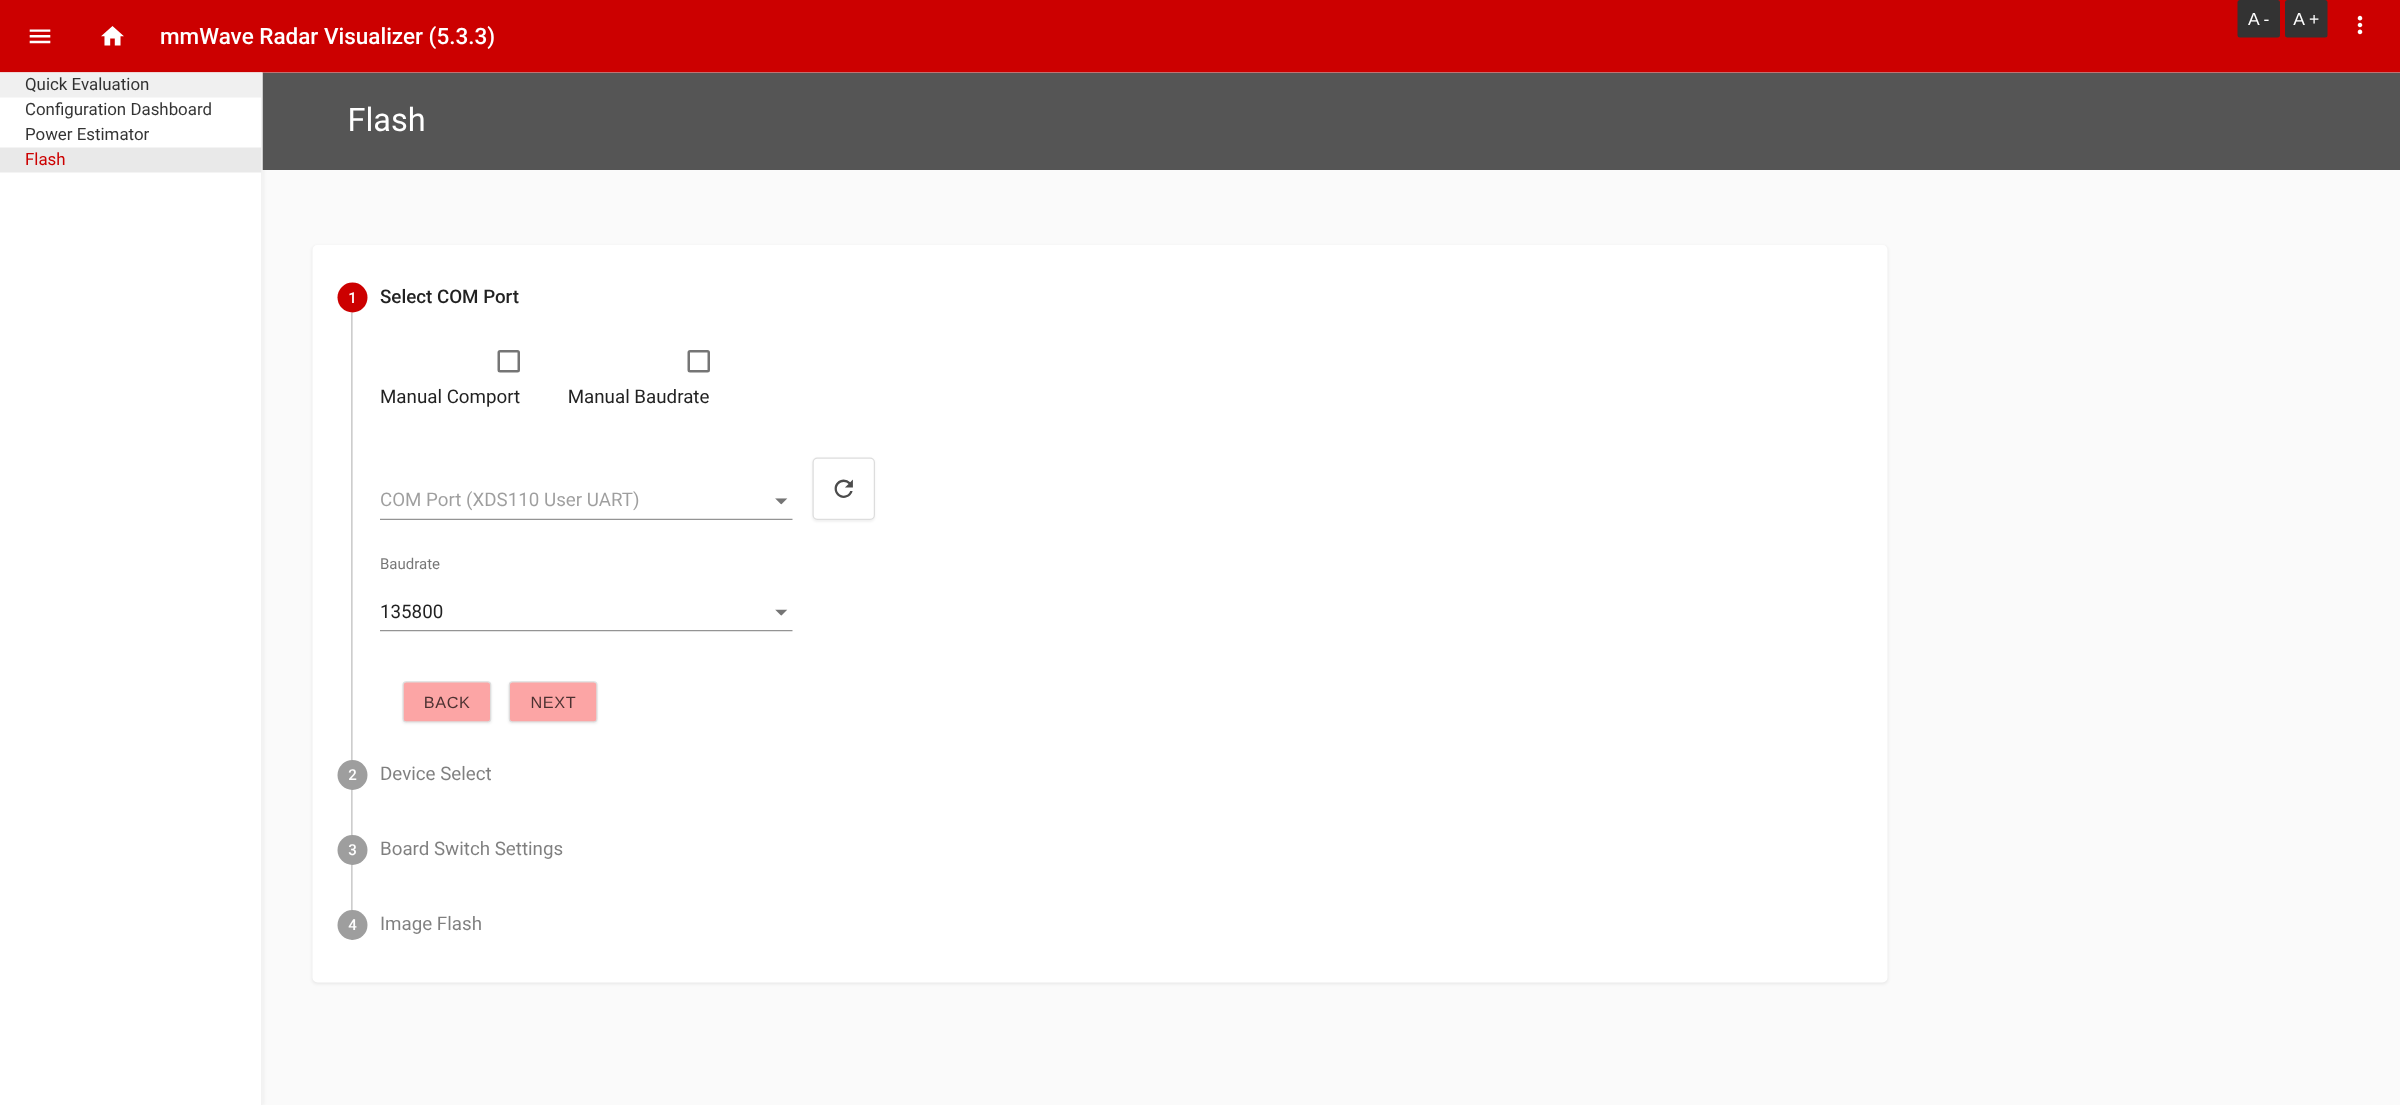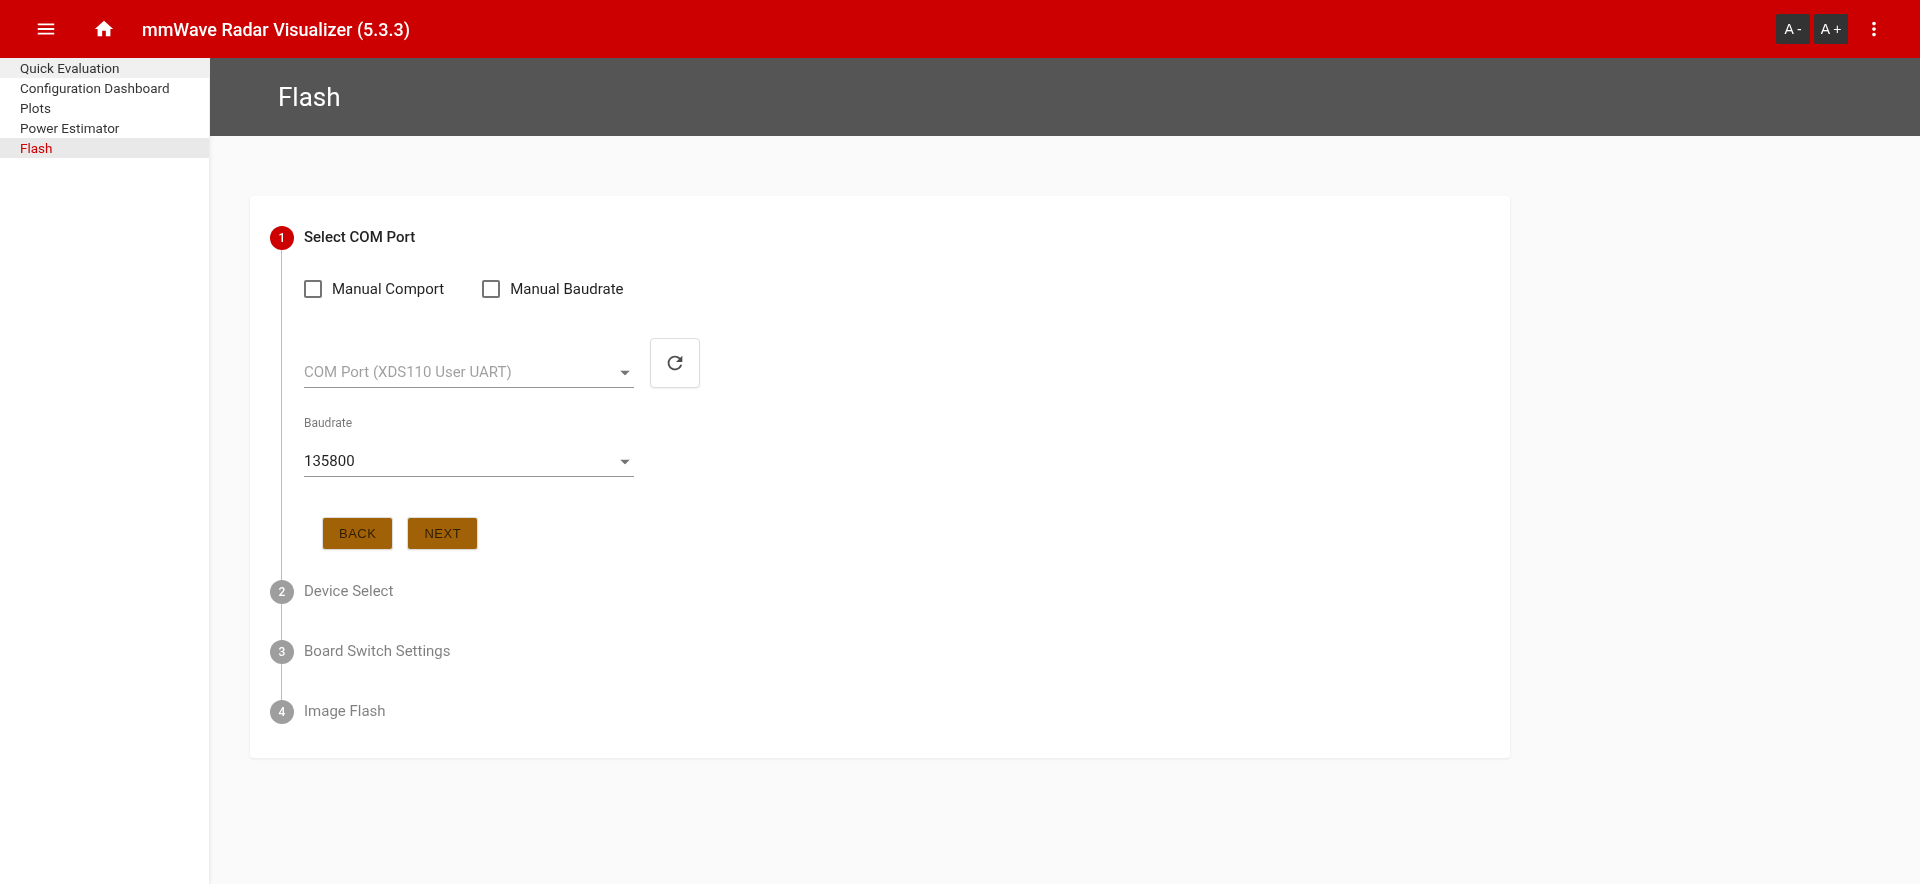--- a/index.html
+++ b/index.html
@@ -1,18 +1,18 @@
 <!DOCTYPE html>
 <html><head>
 <meta charset="utf-8">
 <style>
   * { margin: 0; padding: 0; box-sizing: border-box; }
   body { font-family: Roboto, "Helvetica Neue", Arial, sans-serif; background: #fafafa; color: rgba(0,0,0,0.87); font-size: 14px; }
   
-  .topbar { background: #cc0000; color: #fff; height: 58px; display: flex; align-items: center; padding: 0 26px; }
+  .topbar { background: #cc0000; color: #fff; height: 58px; display: flex; padding: 0 12px; }
   .topbar-left { display:flex; align-items:center; gap: 18px; }
   .icon-btn { width: 40px; height:40px; display:flex; align-items:center; justify-content:center; cursor:pointer; border-radius:50%; }
   .app-title { font-size: 18px; font-weight:500; }
   .topbar-spacer { flex:1; }
   .font-btn { background:#333; color:#fff; border:none; width:34px; height:30px; font-size:14px; font-weight:500; cursor:pointer; margin-left:4px; border-radius:2px; }
   
   .layout { display:flex; height: calc(100vh - 58px); }
   .sidebar { width: 210px; background:#fff; border-right:1px solid #eee; box-shadow: 1px 0 3px rgba(0,0,0,0.05); }
   .sidebar-item { padding: 2px 20px; font-size:13.5px; color: rgba(0,0,0,0.8); cursor:pointer; }
   .sidebar-item.active { background:#f0f0f0; }
@@ -27,35 +27,35 @@
   .step-badge { width:24px; height:24px; border-radius:50%; background:#9e9e9e; color:#fff; display:flex; align-items:center; justify-content:center; font-size:12px; font-weight:500; flex-shrink:0; z-index:1; }
   .step-badge.active { background:#cc0000; }
   .step-label { margin-left: 10px; font-size:15px; color: rgba(0,0,0,0.5); padding-top:2px; font-weight:400;}
   .step-label.active { color: rgba(0,0,0,0.87); font-weight:500; }
   .step-connector { position:absolute; left:11px; top:24px; bottom:-24px; width:1px; background:#bdbdbd; }
   .step-content-wrap { position:relative; padding-bottom: 30px; }
   .step-content-wrap.inactive { padding-bottom: 36px; }
   .step-body { margin-left: 34px; margin-top: 30px; padding-left: 0; }
   
   .checkbox-row { display:flex; gap: 38px; margin-bottom: 40px; }
-  .checkbox-item { display:flex; align-items:flex-end; gap:10px; cursor:pointer; }
+  .checkbox-item { display:flex; align-items:flex-end; gap:10px; cursor:pointer;flex-direction:column; }
   .checkbox-box { width:18px; height:18px; border:2px solid rgba(0,0,0,0.54); border-radius:2px; }
   .checkbox-label { font-size:15px; color: rgba(0,0,0,0.87); }
   
   .field-row { display:flex; align-items:flex-end; gap:16px; margin-bottom: 28px; }
   .select-field { width: 330px; }
   .select-label { font-size:12px; color: rgba(0,0,0,0.54); margin-bottom:16px; display:block; }
   .select-input { width:100%; border:none; border-bottom:1px solid rgba(0,0,0,0.42); padding: 6px 24px 6px 0; font-size:15px; background:transparent; color: rgba(0,0,0,0.38); position:relative; cursor:pointer; }
   .select-input.has-value { color: rgba(0,0,0,0.87); }
   .select-wrap { position:relative; }
   .select-caret { position:absolute; right:4px; top:50%; transform:translateY(-50%); pointer-events:none; }
   .refresh-btn { width:50px; height:50px; border:1px solid #ddd; background:#fff; border-radius:4px; display:flex; align-items:center; justify-content:center; cursor:pointer; box-shadow:0 1px 2px rgba(0,0,0,0.06); }
   
   .btn-row { display:flex; gap:14px; margin-top: 40px; margin-left: 18px;}
-  .btn { border:1px solid #ddd; background:#a16207; padding: 8px 16px; font-size:13px; font-weight:500; letter-spacing:0.5px; color: rgba(0,0,0,0.7); cursor:pointer; border-radius:3px; box-shadow:0 1px 2px rgba(0,0,0,0.06); }
+  .btn { border:1px solid #ddd; background:#fca5a5; padding: 8px 16px; font-size:13px; font-weight:500; letter-spacing:0.5px; color: rgba(0,0,0,0.7); cursor:pointer; border-radius:3px; box-shadow:0 1px 2px rgba(0,0,0,0.06); }
   
   svg { display:block; }
 </style>
 </head>
 <body>
 
 <div class="topbar">
   <div class="topbar-left">
     <div class="icon-btn">
       <svg width="22" height="22" viewBox="0 0 24 24" fill="#fff">
@@ -76,21 +76,20 @@
     <svg width="22" height="22" viewBox="0 0 24 24" fill="#fff">
         <path d="M12 8c1.1 0 2-.9 2-2s-.9-2-2-2-2 .9-2 2 .9 2 2 2zm0 2c-1.1 0-2 .9-2 2s.9 2 2 2 2-.9 2-2-.9-2-2-2zm0 6c-1.1 0-2 .9-2 2s.9 2 2 2 2-.9 2-2-.9-2-2-2z"></path>
       </svg>
   </div>
 </div>
 
 <div class="layout">
   <div class="sidebar">
     <div class="sidebar-item active"><span>Quick Evaluation</span></div>
     <div class="sidebar-item"><span>Configuration Dashboard</span></div>
-    <div class="sidebar-item"><span>Plots</span></div>
     <div class="sidebar-item"><span>Power Estimator</span></div>
     <div class="sidebar-item selected"><span>Flash</span></div>
   </div>
 
   <div class="main">
     <div class="page-header">Flash</div>
     <div class="content">
       <div class="card">
 
         <div class="step-content-wrap">

